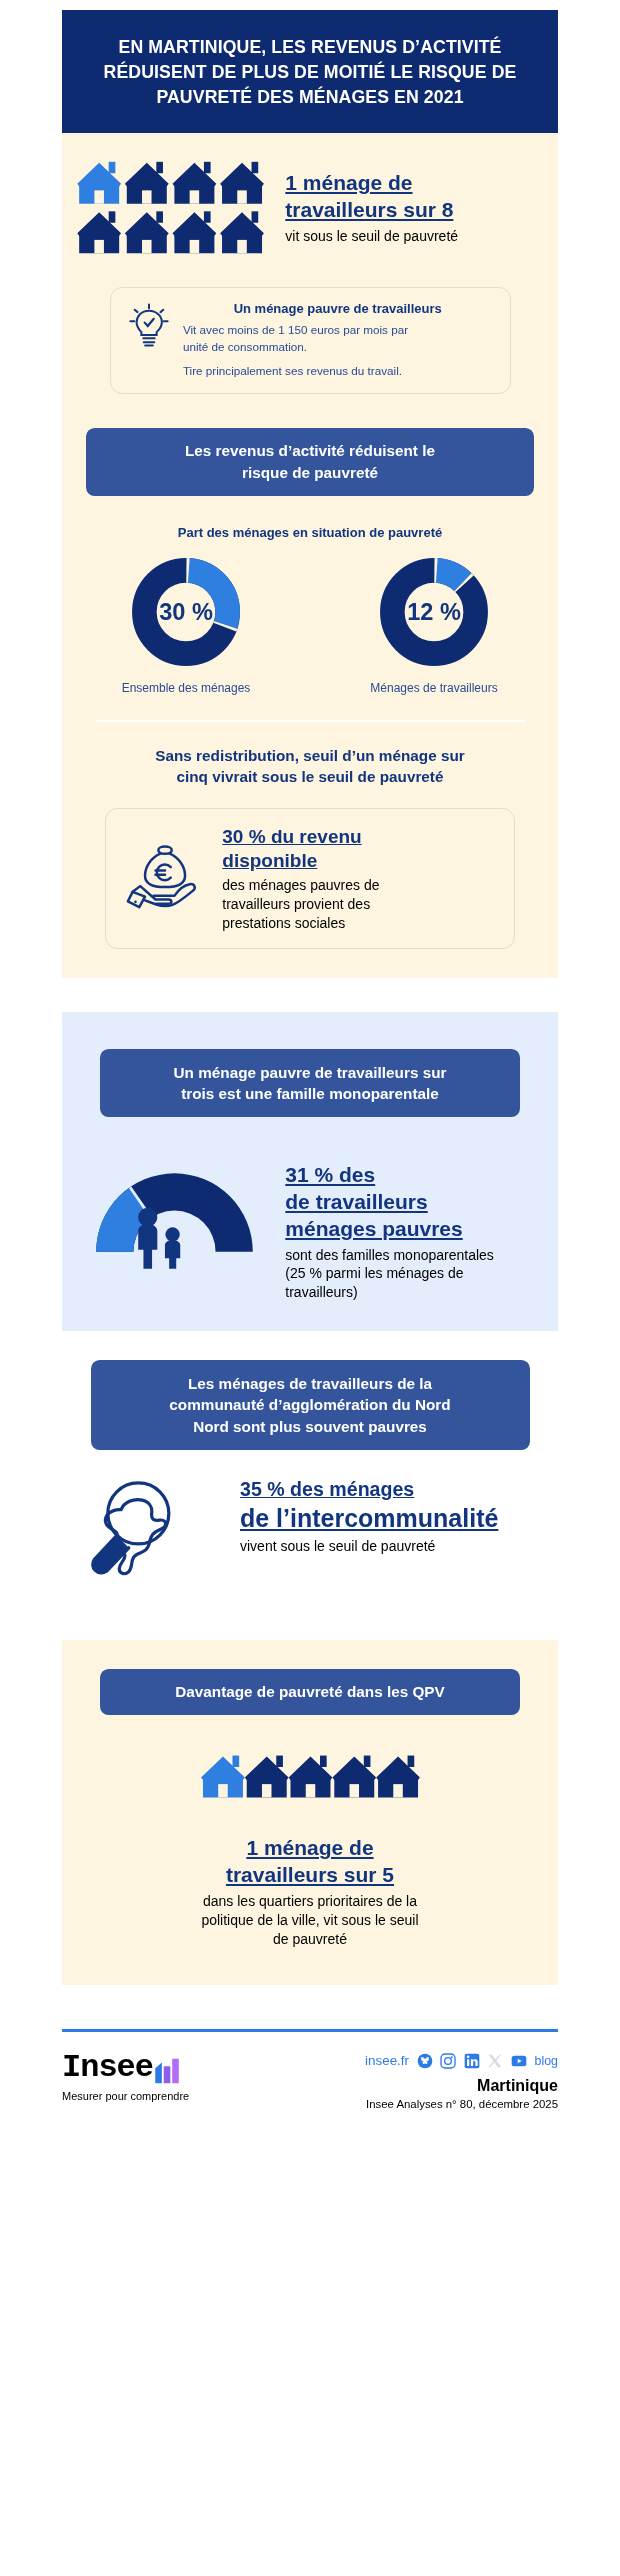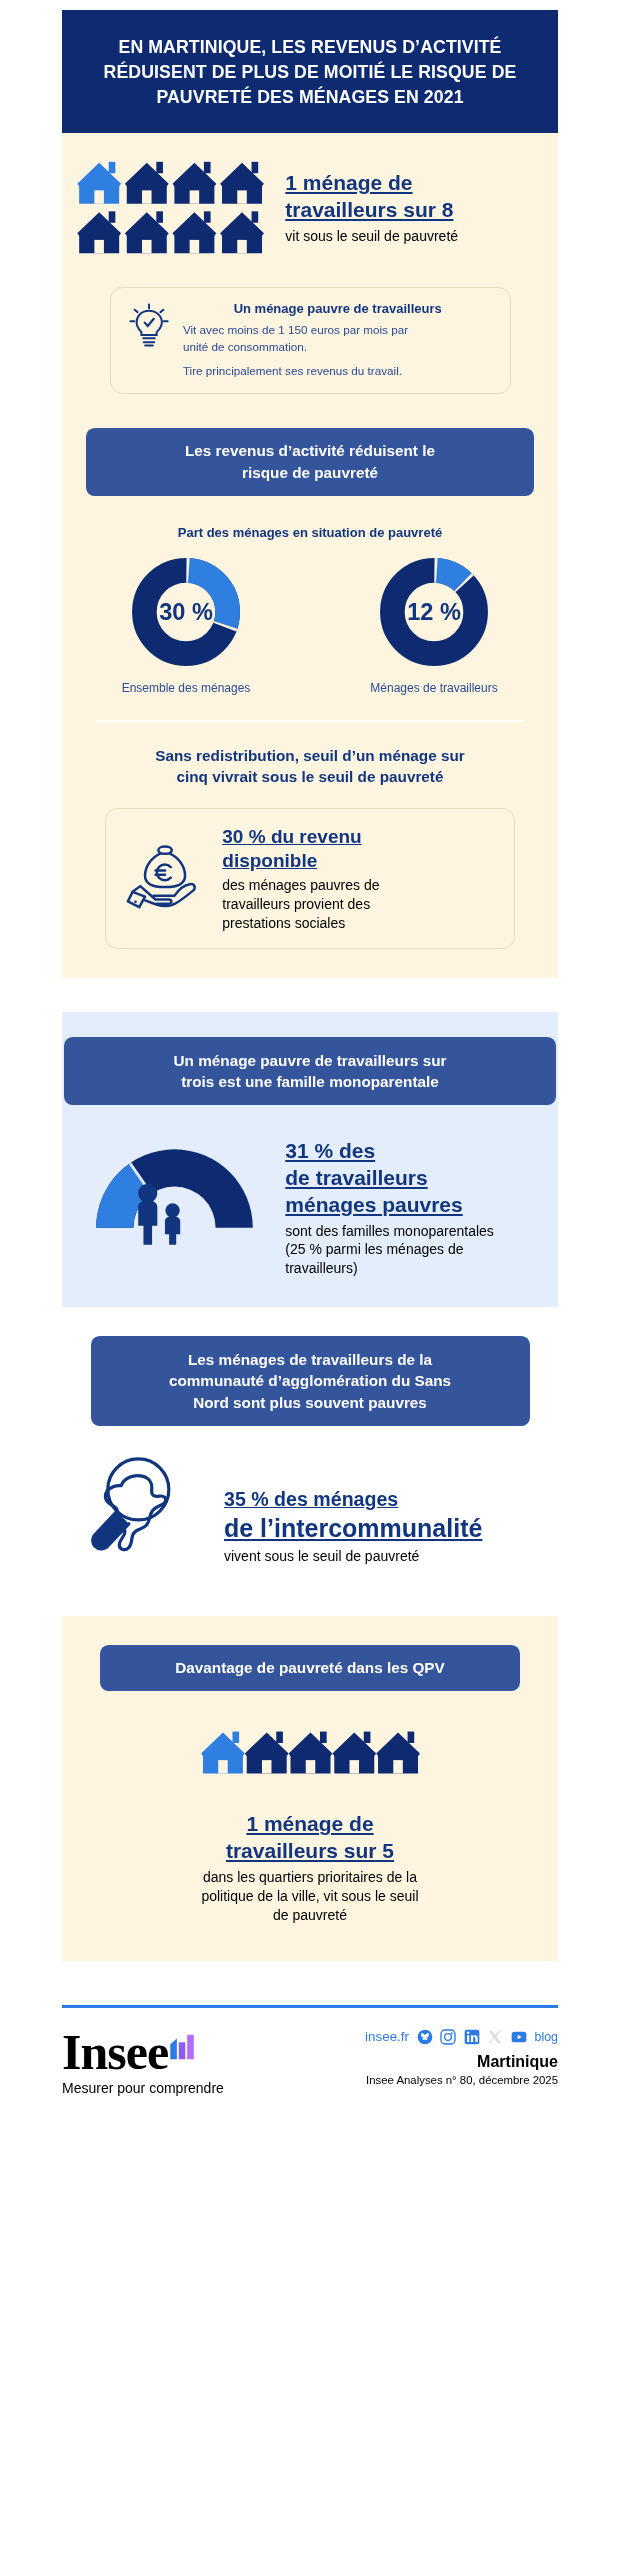--- a/index.html
+++ b/index.html
@@ -132,28 +132,28 @@
   }
 
   
   .footer-rule { height: 2.9px; background: #2c7be5; width: 496px; margin: 0 auto; }
   .footer-inner {
     width: 496px; margin: 0 auto;
     display: flex; justify-content: space-between; align-items: flex-start;
     padding-top: 21px;
   }
   .insee-word {
-    font-family: Liberation Serif, serif;
-    font-size: 50px;
+    font-family: Liberation Mono, monospace;
+    font-size: 32px;
     font-weight: bold;
     color: #000000;
     letter-spacing: -1px;
     line-height: .95;
   }
-  .insee-tag { font-size: 14px; color: #000; margin-top: 3.8px; }
+  .insee-tag { font-size: 11px; color: #000; margin-top: 3.8px; }
   .foot-right { text-align: right; }
   .foot-links { display: flex; align-items: center; gap: 7.6px; justify-content: flex-end; }
   .foot-site { color: #2c7be5; font-size: 13.4px; font-weight: normal; }
   .foot-blog { color: #2c7be5; font-size: 12.4px; }
   .foot-region { font-size: 16px; font-weight: bold; color: #000; margin-top: 8.6px; }
   .foot-issue { font-size: 11.4px; color: #000; margin-top: 2.9px; }
   .soc { width: 16px; height: 16px; display: inline-block; }
 </style>
 </head>
 <body>
@@ -279,21 +279,21 @@
             <div class="stat-sub" style="margin-top:0;">prestations sociales</div>
           </div>
         </div>
       </div>
     </div>
   </div>
 
   <div class="band-white" style="padding:17px 0;"></div>
 
   <div class="band-lightblue" style="width:496px;margin:0 auto;padding:25px 0 29px;">
-    <div style="width:492px;margin:0 auto;">
+    <div style="width:420px;margin:12px auto;">
       <div class="pill">
         <div>Un ménage pauvre de travailleurs sur</div>
         <div>trois est une famille monoparentale</div>
       </div>
     </div>
 
     <div class="row" style="gap:15.3px;align-items:flex-start;padding:27px 17px 0;">
       <svg width="191" height="113" viewBox="0 0 200 118">
 
         <g transform="translate(100,100)">
@@ -318,26 +318,26 @@
         <div class="stat-sub" style="margin-top:0;">(25 % parmi les ménages de</div>
         <div class="stat-sub" style="margin-top:0;">travailleurs)</div>
       </div>
     </div>
   </div>
 
   <div class="band-white" style="width:496px;margin:0 auto;padding:29px 0 23px;">
     <div style="width:439px;margin:0 auto;">
       <div class="pill">
         <div>Les ménages de travailleurs de la</div>
-        <div>communauté d’agglomération du Sans</div>
+        <div>communauté d’agglomération du Nord</div>
         <div>Nord sont plus souvent pauvres</div>
       </div>
     </div>
 
-    <div class="row" style="gap:17px;align-items:flex-end;padding:27px 21px 0;">
+    <div class="row" style="gap:33px;align-items:flex-start;padding:27px 21px 0;">
       <svg width="124" height="113" viewBox="0 0 130 118" fill="none" stroke="#12357f" stroke-width="3.4" stroke-linejoin="round" stroke-linecap="round">
         <circle cx="58" cy="38" r="32"></circle>
         <path d="M35.5 61 L12 86 a9 9 0 0 0 12.6 12.6 L48 74" fill="#12357f" stroke="#12357f"></path>
         <path d="M40 34 c3 -8 13 -12 22 -10 c7 1.6 11 7 10 14 c-.6 6 2 8 8 7
                  c5 -.8 8 2 6 6 c-2 4 -9 4 -13 9 c-4 5 -2 11 -7 16
                  c-4 4 -10 3 -13 8 c-3 5 -1 11 -5 15 c-4 4 -10 2 -10 -3
                  c0 -6 6 -8 6 -14 c0 -5 -5 -6 -7 -11 c-2 -5 1 -9 -2 -13
                  c-3 -4 -9 -4 -11 -10 c-2 -6 2 -11 8 -13 c5 -1.6 7 -.6 8 -1"></path>
       </svg>
       <div style="flex:1;">

